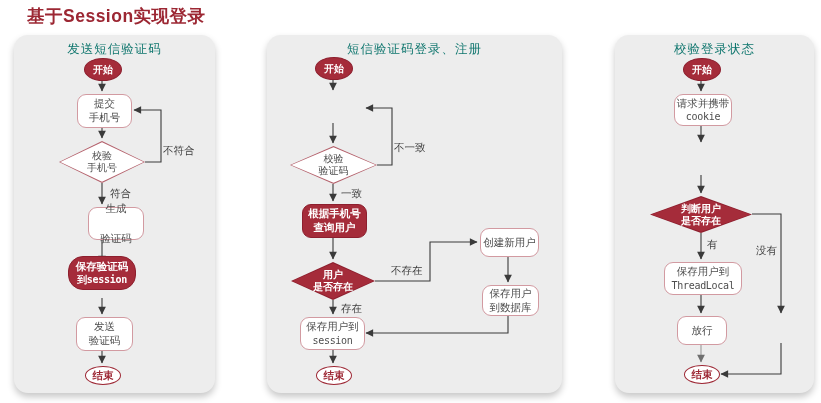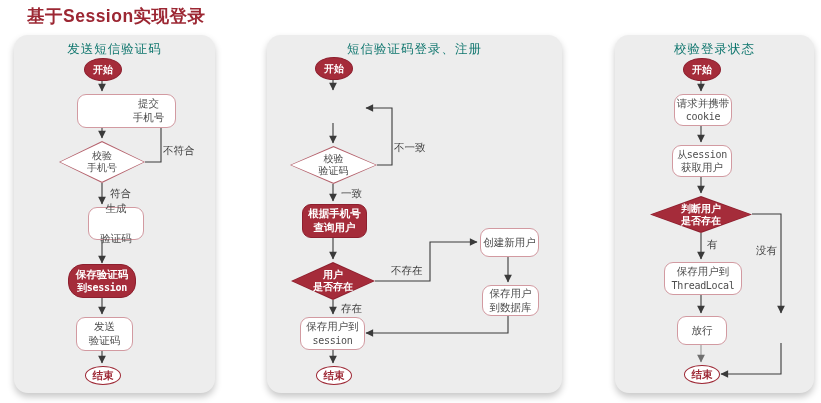--- a/index.html
+++ b/index.html
@@ -113,40 +113,40 @@
       <line class="gray" x1="701" y1="343" x2="701" y2="362" marker-end="url(#mg)"></line>
       <polyline points="752,214 781,214 781,313" marker-end="url(#m)"></polyline>
       <polyline points="781,343 781,374 721,374" marker-end="url(#m)"></polyline>
     </g>
   </svg>
 
   <div class="nd oval start" style="left:84px;top:58px;width:36px;height:21px;">
     <span class="ln">开始</span>
   </div>
 
-  <div class="nd" style="left:77px;top:94px;width:53px;height:32px;padding-left:44px;">
+  <div class="nd" style="left:77px;top:94px;width:53px;height:32px;">
     <span class="ln">提交</span>
     <span class="ln">手机号</span>
   </div>
 
   <div class="dmd" style="left:59px;top:141px;width:86px;height:42px;">
     <i class="do"></i>
     <i class="di"></i>
     <div class="dt">
       <span class="ln">校验</span>
       <span class="ln">手机号</span>
     </div>
   </div>
 
   <div class="nd" style="left:88px;top:207px;width:54px;height:31px;gap:16px;">
     <span class="ln">生成</span>
     <span class="ln">验证码</span>
   </div>
 
-  <div class="nd dark" style="left:68px;top:264px;width:66px;height:32px;border-radius:15px;">
+  <div class="nd dark" style="left:68px;top:256px;width:66px;height:32px;border-radius:15px;">
     <span class="ln">保存验证码</span>
     <span class="ln mono">到session</span>
   </div>
 
   <div class="nd" style="left:76px;top:317px;width:55px;height:32px;">
     <span class="ln">发送</span>
     <span class="ln">验证码</span>
   </div>
 
   <div class="nd oval end" style="left:85px;top:366px;width:34px;height:17px;">
@@ -209,24 +209,20 @@
 
   <div class="nd oval start" style="left:683px;top:58px;width:36px;height:21px;">
     <span class="ln">开始</span>
   </div>
 
   <div class="nd" style="left:674px;top:94px;width:56px;height:30px;">
     <span class="ln">请求并携带</span>
     <span class="ln mono">cookie</span>
   </div>
 
-  <div class="nd" style="left:672px;top:145px;width:58px;height:30px;">
-    <span class="ln mono">从session</span>
-    <span class="ln">获取用户</span>
-  </div>
 
   <div class="dmd dark" style="left:650px;top:196px;width:102px;height:37px;">
     <i class="do"></i>
     <i class="di"></i>
     <div class="dt">
       <span class="ln">判断用户</span>
       <span class="ln">是否存在</span>
     </div>
   </div>
 

